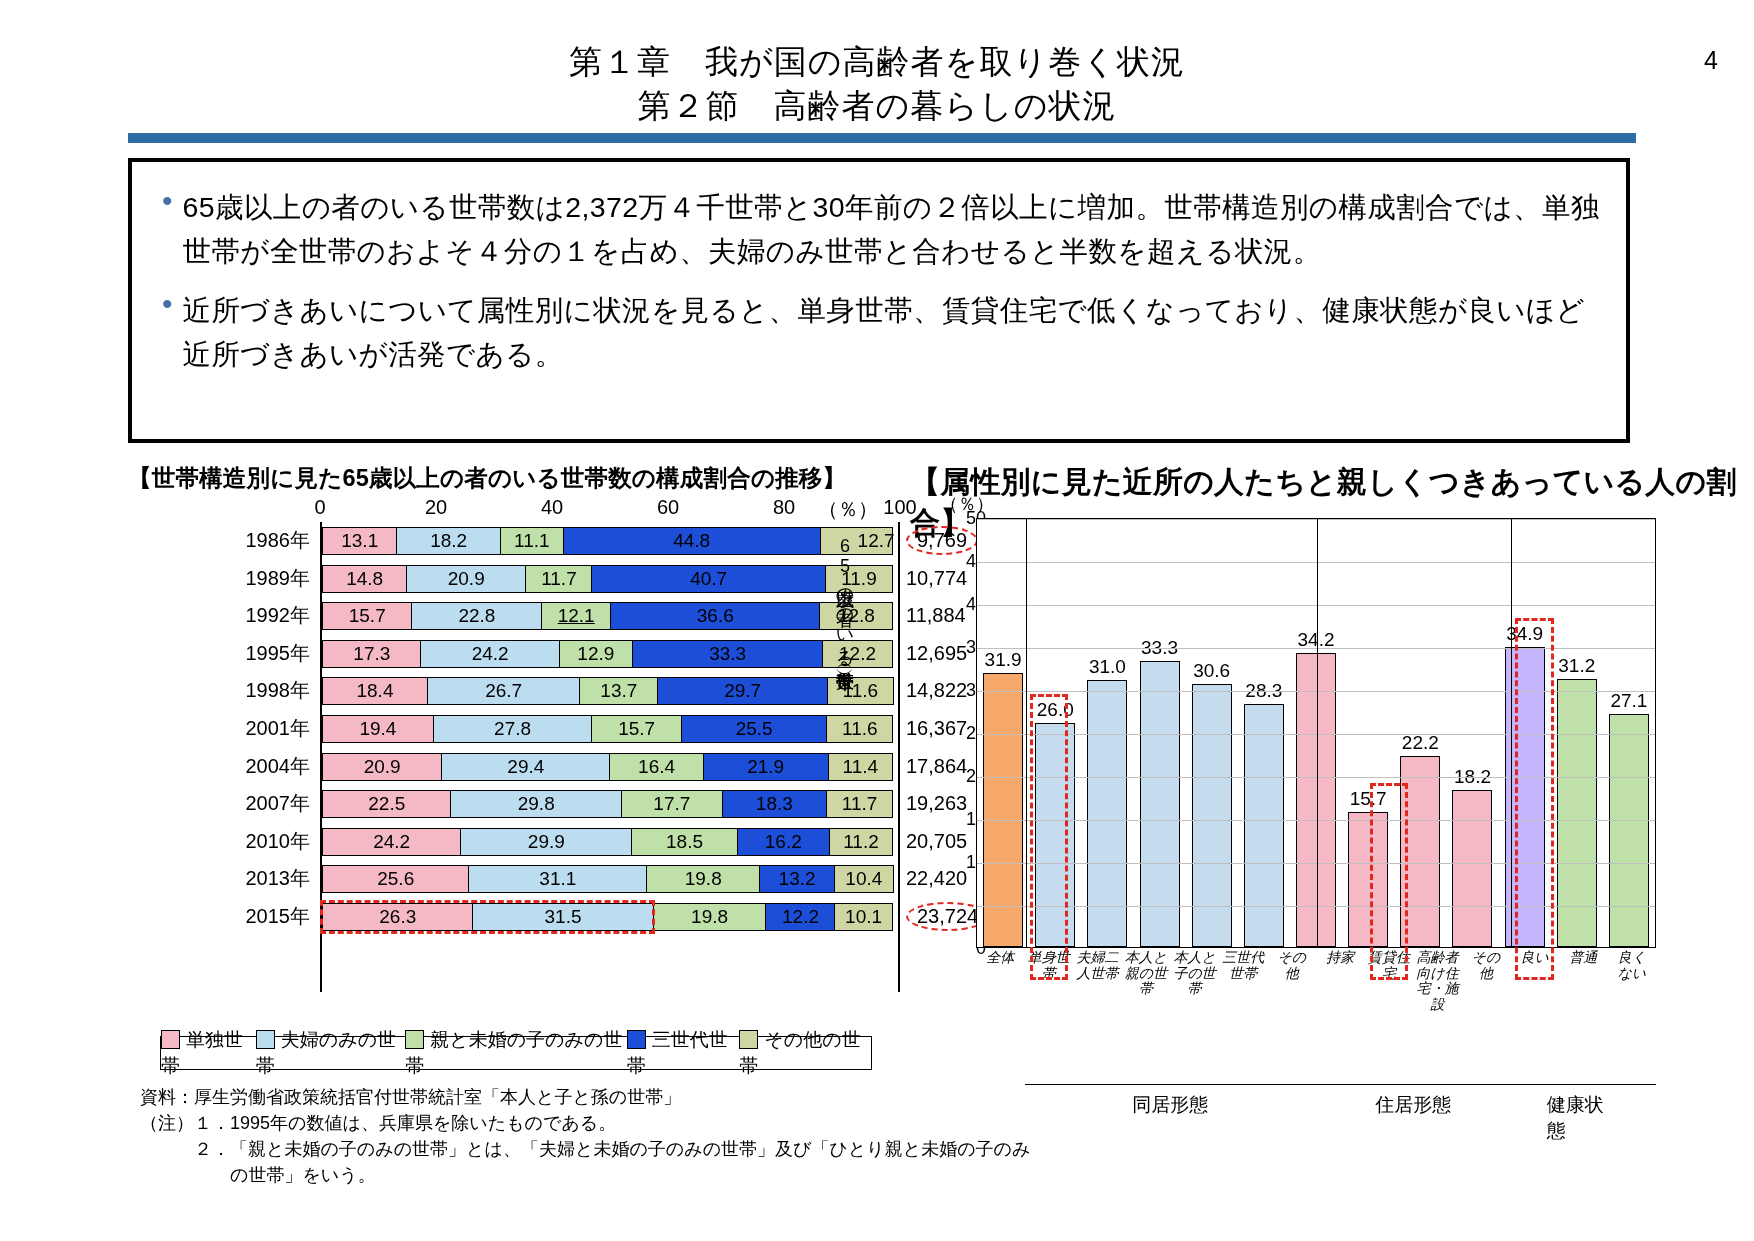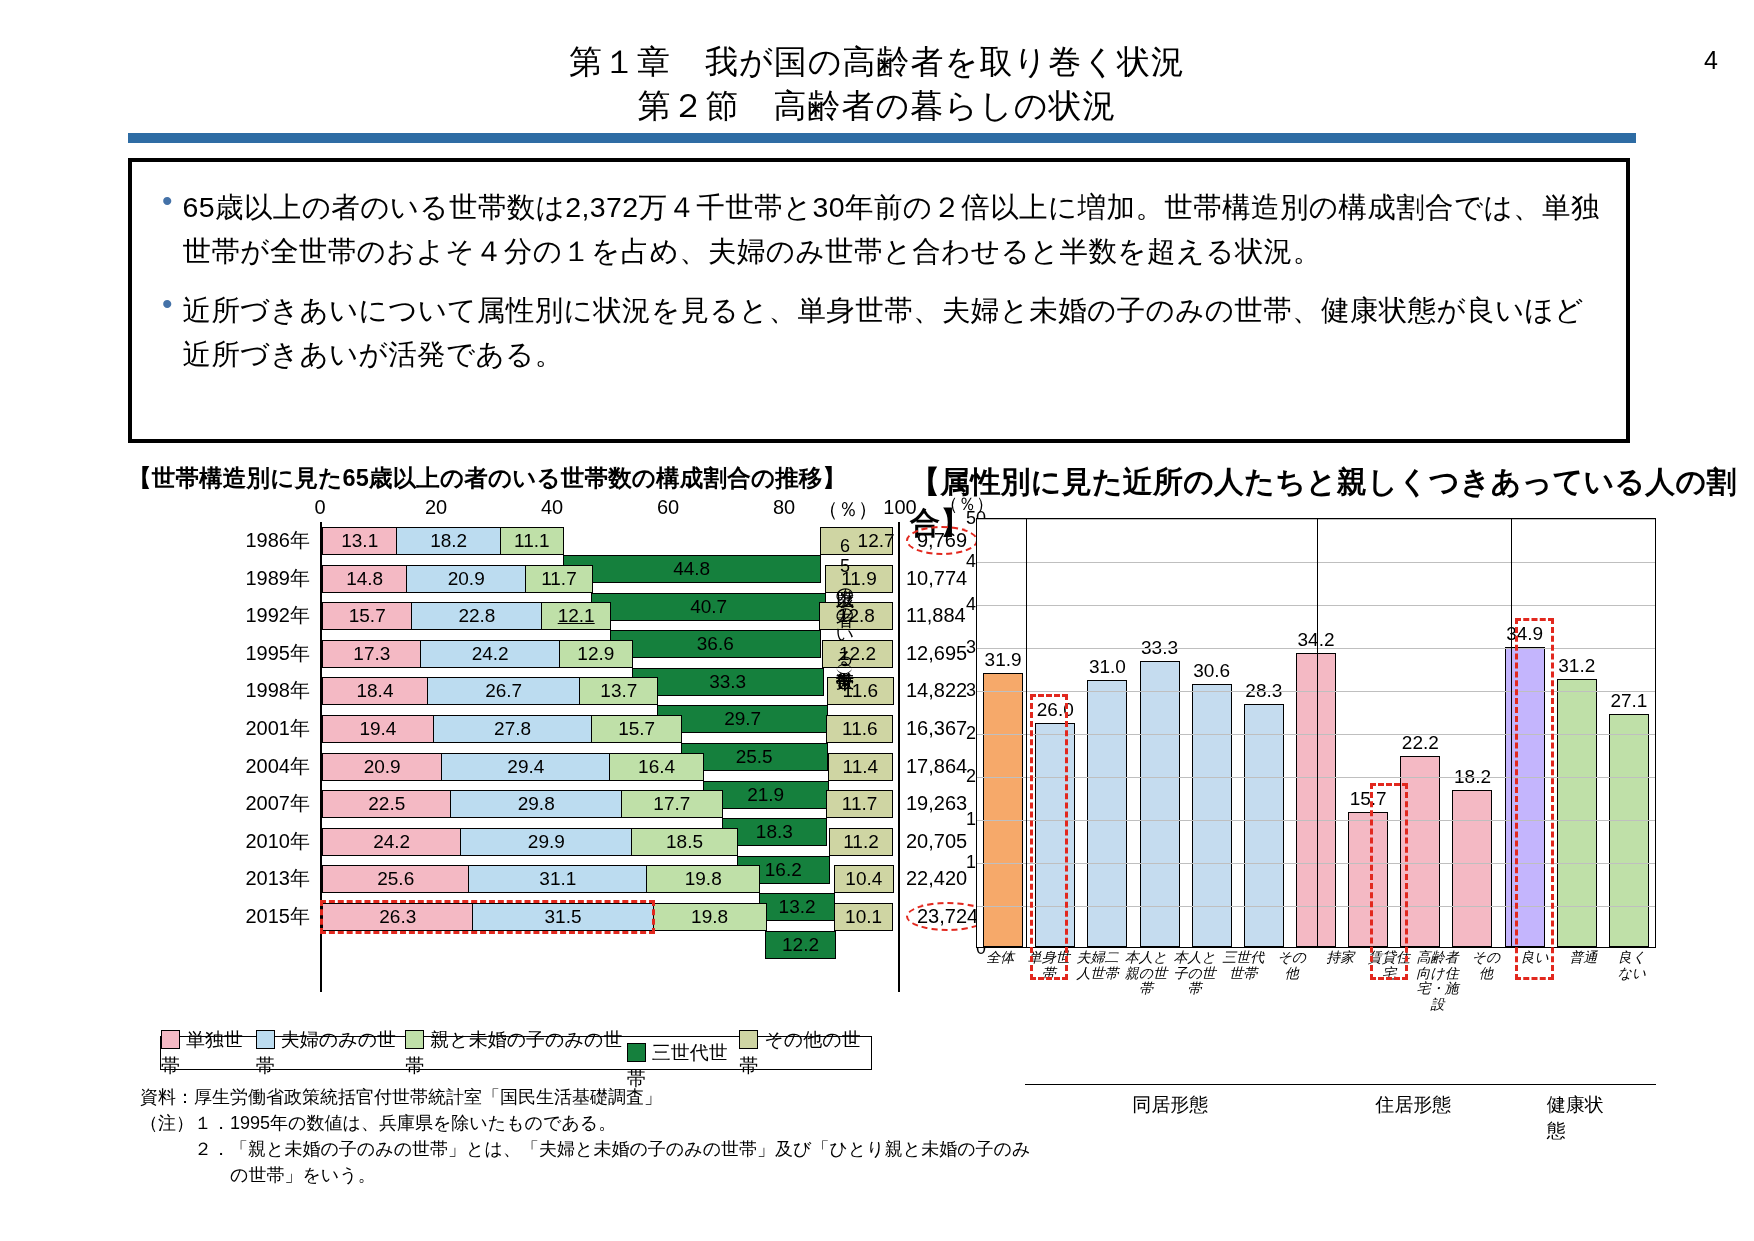--- a/index.html
+++ b/index.html
@@ -39,21 +39,21 @@
   .plot{position:absolute;left:192px;top:26px;width:580px;height:470px;
         border-left:2px solid #000;border-right:2px solid #000;box-sizing:border-box;}
   .row{position:relative;height:37.6px;}
   .rowinner{position:absolute;left:0;top:5px;height:28px;width:100%;display:flex;}
   .seg{height:28px;border:1.2px solid #000;box-sizing:border-box;display:flex;
        align-items:center;justify-content:center;font-size:19px;margin-left:-1.2px;}
   .seg:first-child{margin-left:0;}
   .c1{background:#f4b9c4;}
   .c2{background:#bcdcf0;}
   .c3{background:#bfe0a8;}
-  .c4{background:#15803d;margin-top:28px;}
+  .c4{background:#1d4ed8;}
   .c5{background:#cfd5a3;}
   .rowlabels{position:absolute;left:0;top:26px;width:190px;height:470px;}
   .rowlabels div{height:37.6px;line-height:37.6px;text-align:right;padding-right:8px;font-size:20px;box-sizing:border-box;}
   .totals{position:absolute;left:778px;top:26px;width:120px;height:470px;}
   .totals div{height:37.6px;line-height:37.6px;font-size:20px;text-align:left;}
   .oval{display:inline-block;border:2px dashed #e2281e;border-radius:50%;padding:1px 9px;line-height:1.15;}
   .vrot{position:absolute;left:700px;top:40px;width:26px;font-size:18px;
         writing-mode:vertical-rl;text-orientation:upright;letter-spacing:0px;line-height:1.1;}
   .dashbox{position:absolute;border:3px dashed #e2281e;box-sizing:border-box;pointer-events:none;}
   .legend{position:absolute;left:160px;top:1036px;width:712px;height:34px;
@@ -97,21 +97,21 @@
   <div class="rule"></div>
 
   <div class="bulletbox">
     <div class="bullets">
       <div class="bullet">
         <span class="dot">•</span>
         <span class="txt">65歳以上の者のいる世帯数は2,372万４千世帯と30年前の２倍以上に増加。世帯構造別の構成割合では、単独世帯が全世帯のおよそ４分の１を占め、夫婦のみ世帯と合わせると半数を超える状況。</span>
       </div>
       <div class="bullet">
         <span class="dot">•</span>
-        <span class="txt">近所づきあいについて属性別に状況を見ると、単身世帯、夫婦と未婚の子のみの世帯、健康状態が良いほど近所づきあいが活発である。</span>
+        <span class="txt">近所づきあいについて属性別に状況を見ると、単身世帯、賃貸住宅で低くなっており、健康状態が良いほど近所づきあいが活発である。</span>
       </div>
     </div>
   </div>
 
   <div class="h-left">【世帯構造別に見た65歳以上の者のいる世帯数の構成割合の推移】</div>
   <div class="h-right">【属性別に見た近所の人たちと親しくつきあっている人の割合】</div>
 
   <div class="lchart">
     <div class="l-axis" id="l-axis">
         <span style="left: 0%;">0</span>
@@ -255,21 +255,21 @@
 
   <div class="legend" id="l-legend">
       <div><span class="k c1"></span><span>単独世帯</span></div>
       <div><span class="k c2"></span><span>夫婦のみの世帯</span></div>
       <div><span class="k c3"></span><span>親と未婚の子のみの世帯</span></div>
       <div><span class="k c4"></span><span>三世代世帯</span></div>
       <div><span class="k c5"></span><span>その他の世帯</span></div>
     </div>
 
   <div class="lnote">
-    <div>資料：厚生労働省政策統括官付世帯統計室「国民生活基礎調査」</div>
+    <div>資料：厚生労働省政策統括官付世帯統計室「本人と子と孫の世帯」</div>
     <div>（注）１．1995年の数値は、兵庫県を除いたものである。</div>
     <div>　　　２．「親と未婚の子のみの世帯」とは、「夫婦と未婚の子のみの世帯」及び「ひとり親と未婚の子のみ</div>
     <div>　　　　　の世帯」をいう。</div>
   </div>
 
   <div class="rchart">
     <div class="r-unit">（％）</div>
     <div id="r-ticks">
         <div class="rtick" style="top: 456px;">0</div>
         <div class="rtick" style="top: 413px;">5</div>

